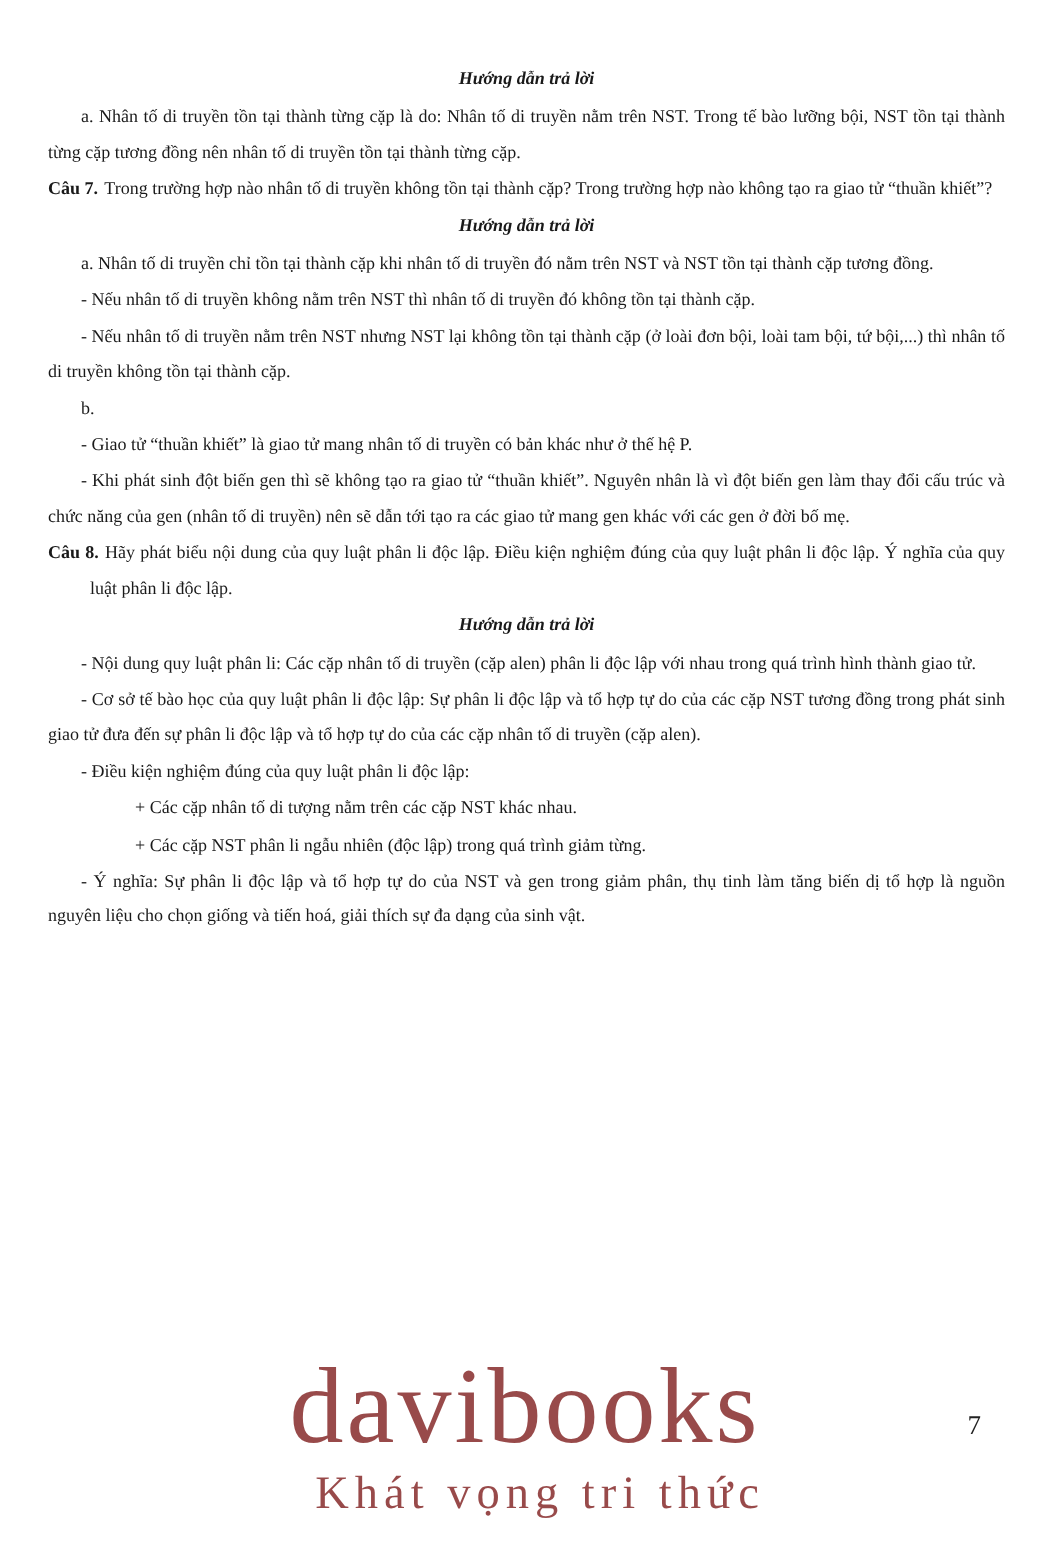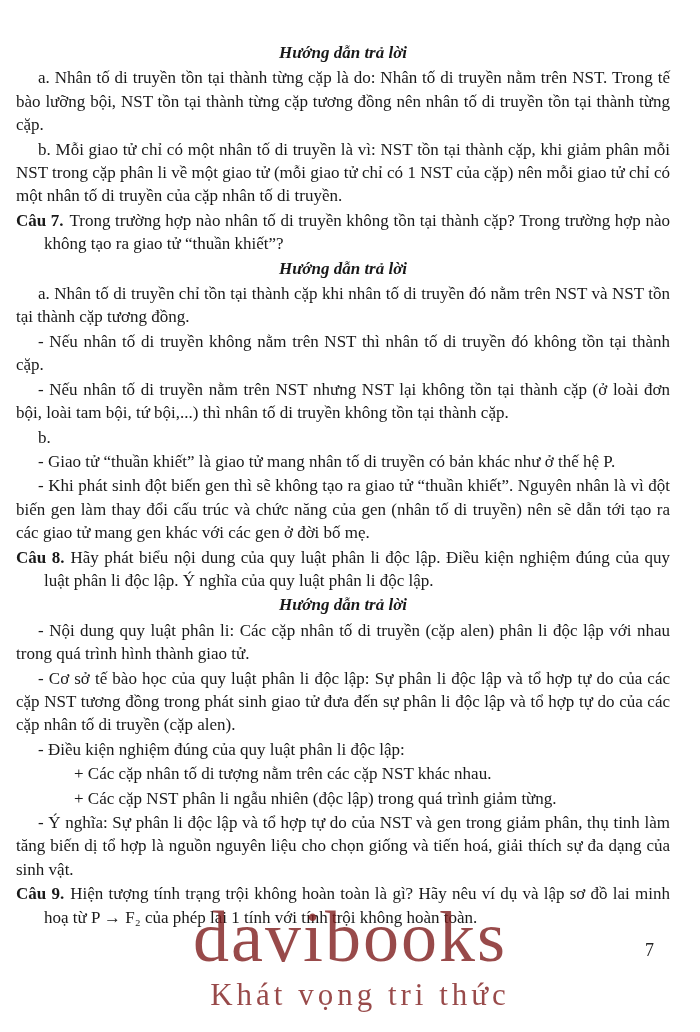--- a/index.html
+++ b/index.html
@@ -12,23 +12,23 @@
     height: 1032px;
     margin: 0 auto;
     background: #ffffff;
     overflow: hidden;
     color: #191919;
   }
 
   .content {
     position: absolute;
     top: 40px;
-    left: 16px;
+    left: 32px;
     right: 30px;
-    font-size: 17px;
+    font-size: 12px;
     line-height: 23.4px;
     text-align: justify;
   }
 
   .heading {
     text-align: center;
     font-weight: bold;
     font-style: italic;
     margin: 1px 0 2px 0;
   }
@@ -87,38 +87,36 @@
   }
 </style>
 </head>
 <body>
 
 <div class="page">
 
   <div class="content">
       <div class="heading">Hướng dẫn trả lời</div>
       <p class="para">a. Nhân tố di truyền tồn tại thành từng cặp là do: Nhân tố di truyền nằm trên NST. Trong tế bào lưỡng bội, NST tồn tại thành từng cặp tương đồng nên nhân tố di truyền tồn tại thành từng cặp.</p>
-      <p class="para">b. Mỗi giao tử chỉ có một nhân tố di truyền là vì: NST tồn tại thành cặp, khi giảm phân mỗi NST trong cặp phân li về một giao tử (mỗi giao tử chỉ có 1 NST của cặp) nên mỗi giao tử chỉ có một nhân tố di truyền của cặp nhân tố di truyền.</p>
       <p class="question"><span class="q-label">Câu 7.</span><span>Trong trường hợp nào nhân tố di truyền không tồn tại thành cặp? Trong trường hợp nào không tạo ra giao tử “thuần khiết”?</span></p>
       <div class="heading">Hướng dẫn trả lời</div>
       <p class="para">a. Nhân tố di truyền chỉ tồn tại thành cặp khi nhân tố di truyền đó nằm trên NST và NST tồn tại thành cặp tương đồng.</p>
       <p class="para">- Nếu nhân tố di truyền không nằm trên NST thì nhân tố di truyền đó không tồn tại thành cặp.</p>
       <p class="para">- Nếu nhân tố di truyền nằm trên NST nhưng NST lại không tồn tại thành cặp (ở loài đơn bội, loài tam bội, tứ bội,...) thì nhân tố di truyền không tồn tại thành cặp.</p>
       <p class="para">b.</p>
       <p class="para">- Giao tử “thuần khiết” là giao tử mang nhân tố di truyền có bản khác như ở thế hệ P.</p>
       <p class="para">- Khi phát sinh đột biến gen thì sẽ không tạo ra giao tử “thuần khiết”. Nguyên nhân là vì đột biến gen làm thay đổi cấu trúc và chức năng của gen (nhân tố di truyền) nên sẽ dẫn tới tạo ra các giao tử mang gen khác với các gen ở đời bố mẹ.</p>
       <p class="question"><span class="q-label">Câu 8.</span><span>Hãy phát biểu nội dung của quy luật phân li độc lập. Điều kiện nghiệm đúng của quy luật phân li độc lập. Ý nghĩa của quy luật phân li độc lập.</span></p>
       <div class="heading">Hướng dẫn trả lời</div>
       <p class="para">- Nội dung quy luật phân li: Các cặp nhân tố di truyền (cặp alen) phân li độc lập với nhau trong quá trình hình thành giao tử.</p>
       <p class="para">- Cơ sở tế bào học của quy luật phân li độc lập: Sự phân li độc lập và tổ hợp tự do của các cặp NST tương đồng trong phát sinh giao tử đưa đến sự phân li độc lập và tổ hợp tự do của các cặp nhân tố di truyền (cặp alen).</p>
       <p class="para">- Điều kiện nghiệm đúng của quy luật phân li độc lập:</p>
       <p class="sub">+ Các cặp nhân tố di tượng nằm trên các cặp NST khác nhau.</p>
       <p class="sub">+ Các cặp NST phân li ngẫu nhiên (độc lập) trong quá trình giảm từng.</p>
       <p class="para">- Ý nghĩa: Sự phân li độc lập và tổ hợp tự do của NST và gen trong giảm phân, thụ tinh làm tăng biến dị tổ hợp là nguồn nguyên liệu cho chọn giống và tiến hoá, giải thích sự đa dạng của sinh vật.</p>
-      <p class="question"><span class="q-label">Câu 9.</span><span>Hiện tượng tính trạng trội không hoàn toàn là gì? Hãy nêu ví dụ và lập sơ đồ lai minh hoạ từ P → F₂ của phép lai 1 tính với tính trội không hoàn toàn.</span></p>
     </div>
 
   <div class="watermark">
     <div class="wm-title">davibooks</div>
     <div class="wm-sub">Khát vọng tri thức</div>
   </div>
 
   <div class="page-number">7</div>
 
 </div>

